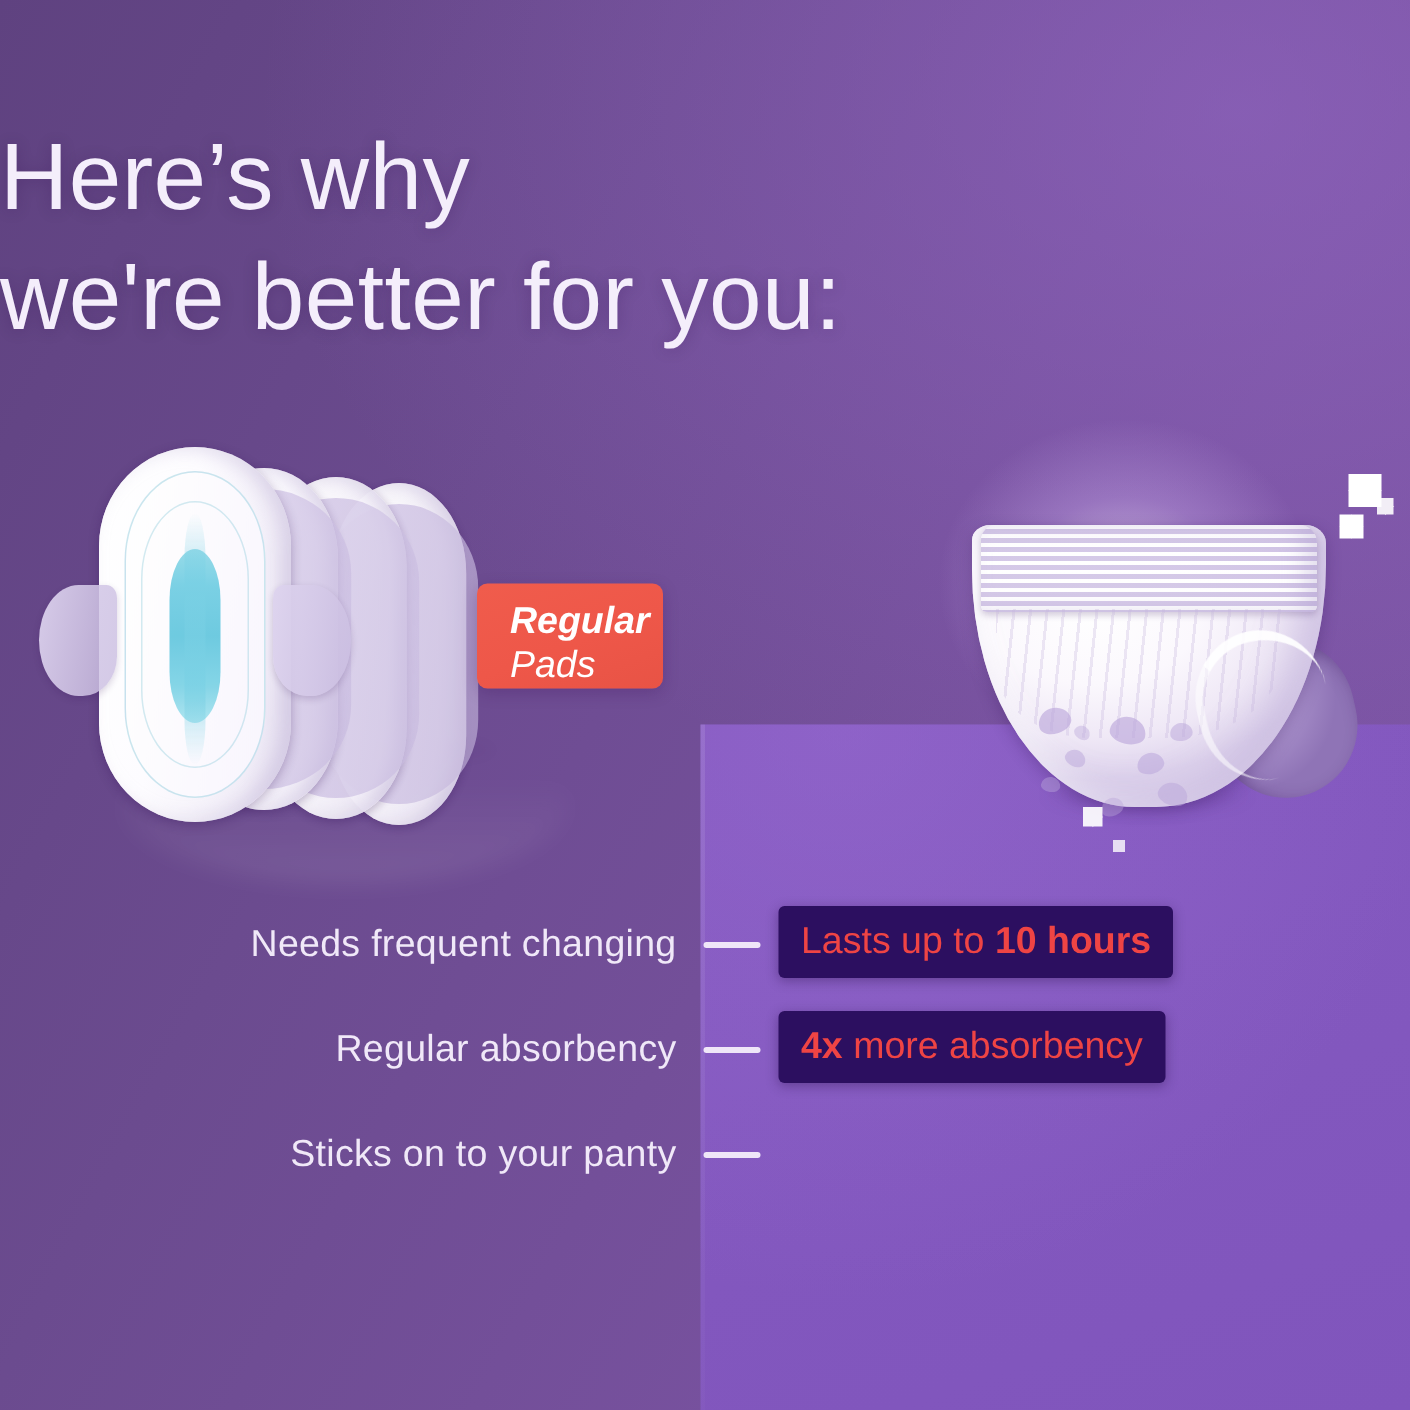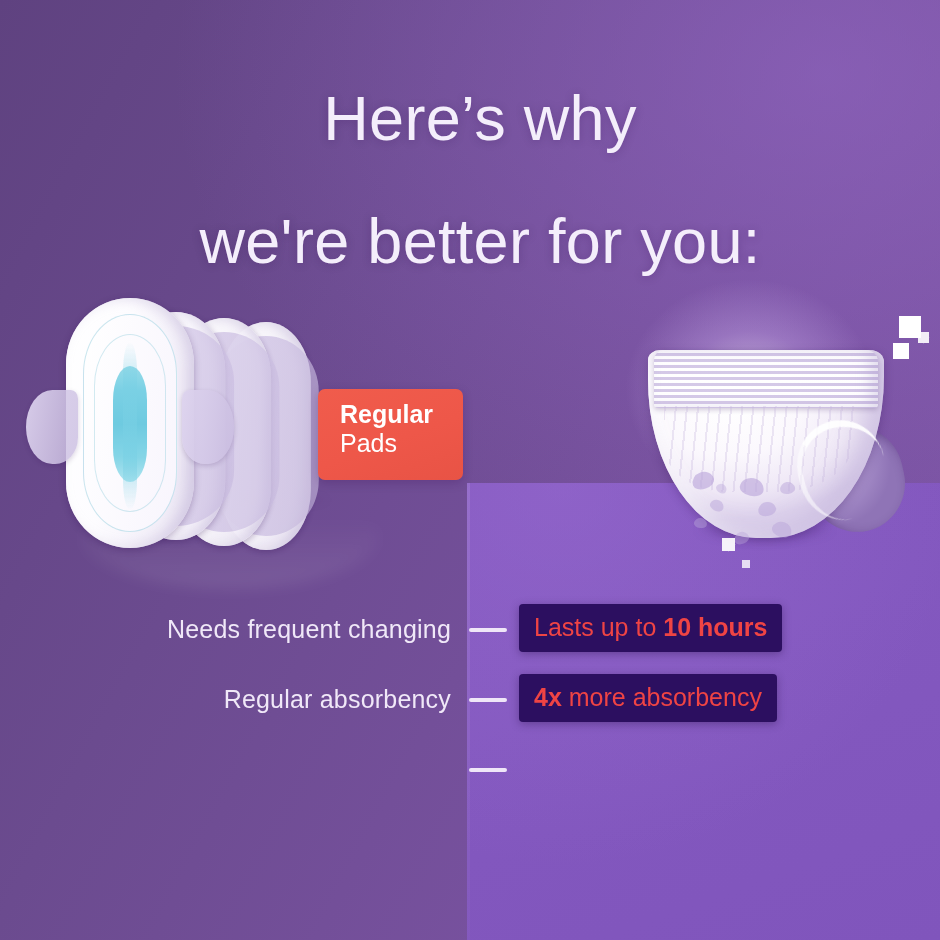--- a/index.html
+++ b/index.html
@@ -31,30 +31,29 @@
   .right-panel-seam {
     position:absolute; left:467px; top:483px;
     width:3px; height:457px;
     background:linear-gradient(to bottom, rgba(255,255,255,.10), rgba(255,255,255,.02));
   }
 
   
   .headline {
     position:absolute; left:0; top:78px;
     width:940px;
-    text-align:center;
+    text-align:left;
     color:#f4eefb;
     font-size:63px;
     line-height:80px;
     font-weight:300;
     letter-spacing:.3px;
     text-shadow:0 1px 10px rgba(40,10,70,.22);
-    padding-left:20px;
-  }
-  .headline .l2 { display:block;margin-top:43px; }
+  }
+  .headline .l2 { display:block; }
 
   
   .pads-wrap { position:absolute; left:58px; top:292px; width:360px; height:300px; }
 
   .pad-reflection {
     position:absolute; left:22px; top:205px;
     width:300px; height:92px;
     background:linear-gradient(to bottom, rgba(255,255,255,.16), rgba(255,255,255,0) 78%);
     filter:blur(7px);
     transform:scaleY(-1);
@@ -239,23 +238,24 @@
     background:linear-gradient(160deg,#f05c4c 0%, #ee5749 55%, #e85345 100%);
     color:#ffffff;
     border-radius:7px;
     box-shadow:0 3px 10px rgba(60,20,90,.26);
   }
   .badge b { font-weight:700; display:block; }
   .badge span { font-weight:400; display:block; }
 
   .badge-left {
     left:318px; top:389px;
-    width:145px; padding:11px 0 22px 22px;
+    width:124px; padding:11px 0 1px 22px;
     font-size:25px; line-height:29px;
     border-radius:7px 7px 7px 7px;
+    font-style:italic;
   }
   .badge-right {
     left:566px; top:379px;
     width:140px; padding:9px 0 11px 20px;
     font-size:25px; line-height:29px;
     z-index:1;
   }
 
   
   .rows { position:absolute; left:0; top:604px; width:940px;margin-left:21px; }
@@ -365,18 +365,19 @@
     </div>
 
     <div class="row">
       <div class="row-left">Regular absorbency</div>
       <div class="row-dash"></div>
       <div class="row-pill"><span></span><b>4x</b><span> more absorbency</span></div>
     </div>
 
 
     <div class="row">
+      <div class="row-left">Sticks on to your panty</div>
       <div class="row-dash"></div>
     </div>
 
   </div>
 
 </div>
 
 </body></html>

